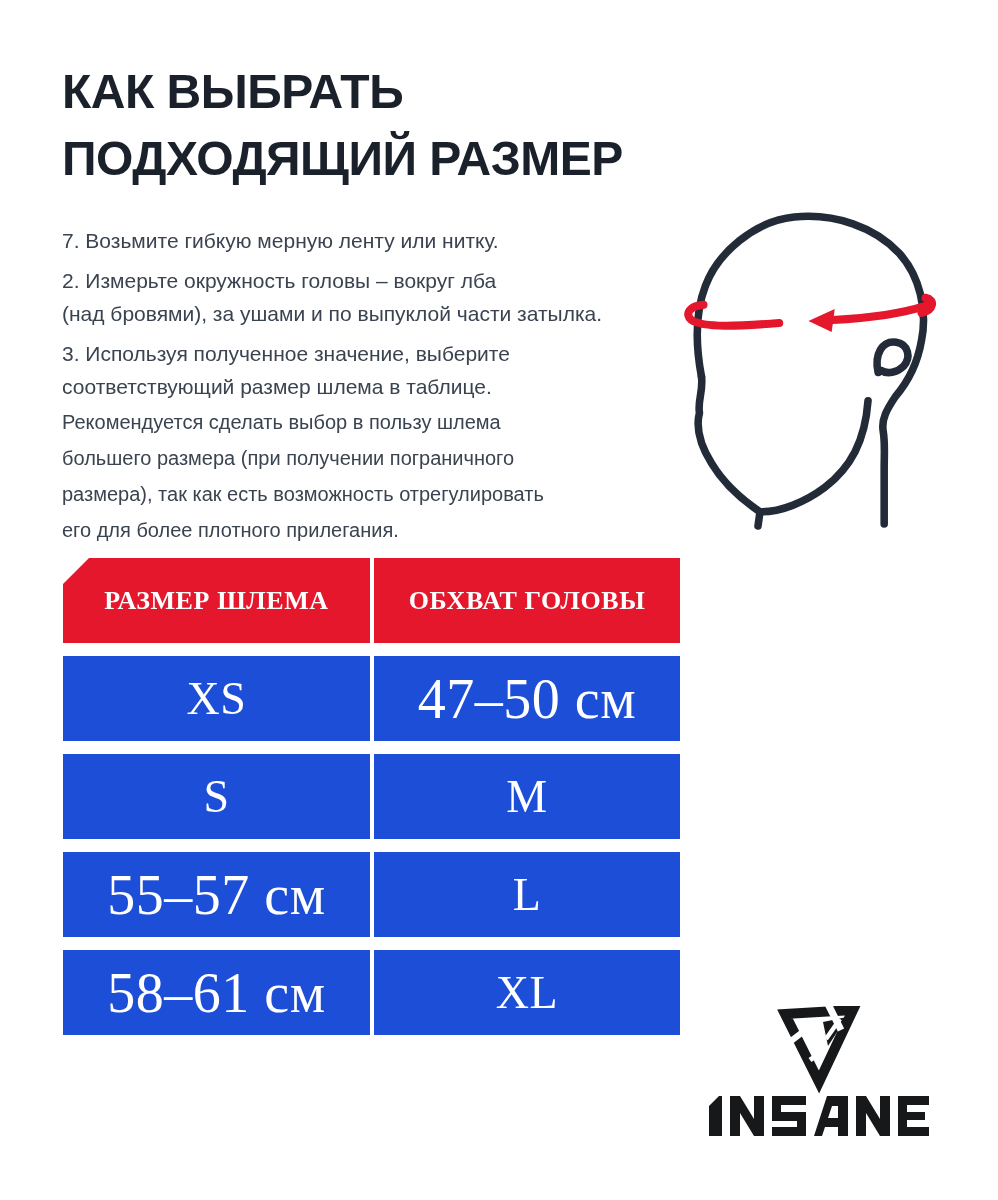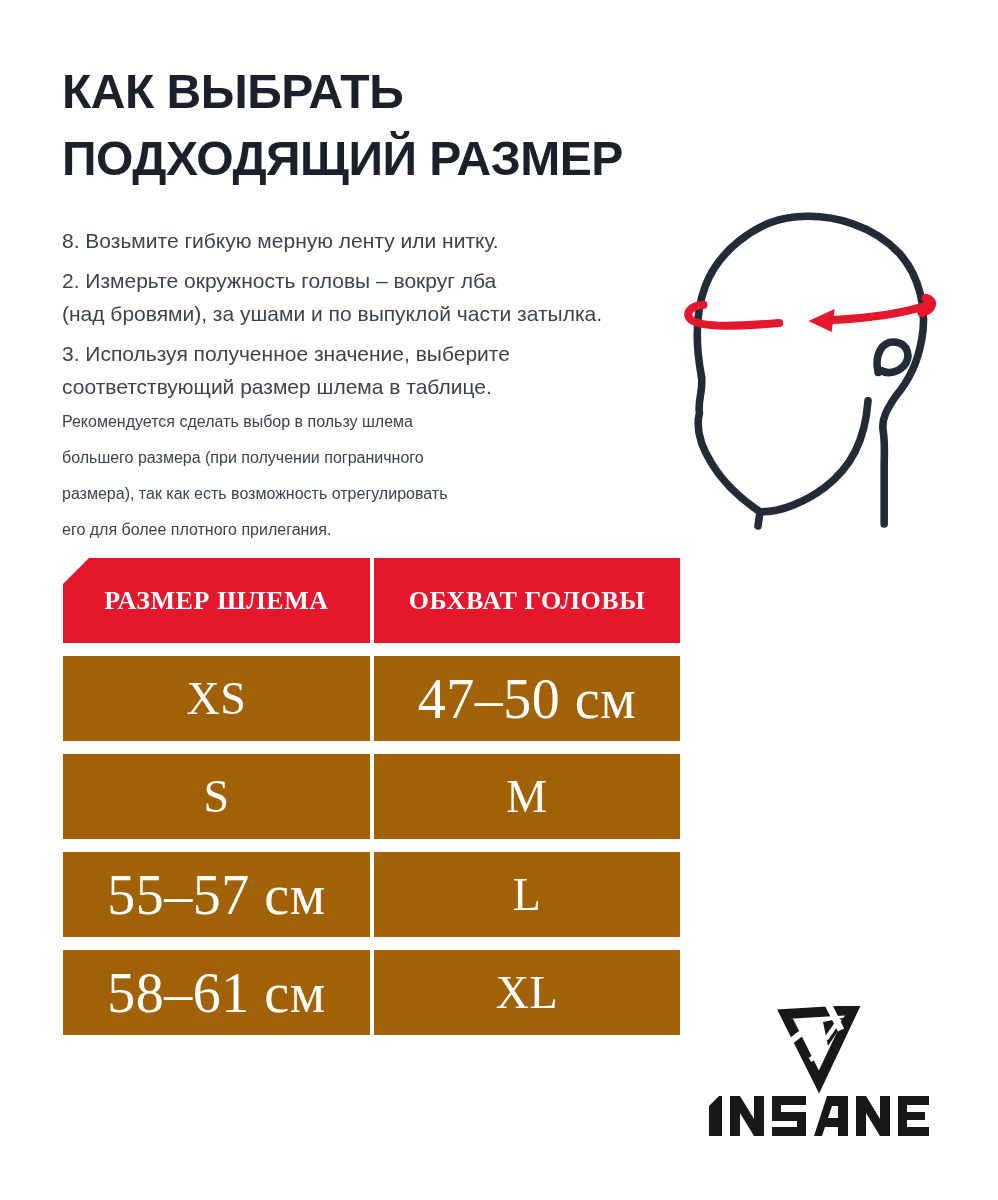--- a/index.html
+++ b/index.html
@@ -12,21 +12,21 @@
     font-size:48px;line-height:67px;font-weight:700;letter-spacing:-0.5px;
     color:#1a212b;white-space:pre-line;
   }
   .steps{
     position:absolute;left:62px;top:224px;width:600px;
     font-size:21px;line-height:33px;color:#3a4350;
   }
   .step{white-space:pre-line;margin:0 0 7px 0;}
   .note{
     position:absolute;left:62px;top:404px;width:600px;
-    font-size:16px;line-height:36px;color:#3a4350;white-space:pre-line;
+    font-size:20px;line-height:36px;color:#3a4350;white-space:pre-line;
   }
   .head-illustration{
     position:absolute;left:683px;top:213px;width:258px;height:318px;
     overflow:visible;
   }
   .head-illustration svg{overflow:visible;}
   .size-table{
     position:absolute;left:63px;top:558px;width:617px;
     display:grid;grid-template-columns:307px 306px;
     grid-auto-rows:85px;column-gap:4px;row-gap:13px;font-family:Liberation Serif, serif;
@@ -34,35 +34,35 @@
   .cell{
     display:flex;align-items:center;justify-content:center;
     color:#ffffff;text-align:center;
   }
   .cell.head{
     background:#e5172c;font-weight:700;font-size:26px;letter-spacing:0.6px;
   }
   .cell.head.cut{
     clip-path:polygon(26px 0, 100% 0, 100% 100%, 0 100%, 0 26px);
   }
-  .cell.dark{background:#a16207;}
+  .cell.dark{background:#1d4ed8;}
   .cell .size-label{font-size:46px;font-weight:400;letter-spacing:0.5px;}
   .cell .circ-label{font-size:56px;font-weight:400;letter-spacing:0.5px;}
   .brand-logo{
     position:absolute;left:706px;top:1006px;width:232px;height:132px;
   }
 </style>
 </head>
 <body>
 
 <div class="page-title">КАК ВЫБРАТЬ
 ПОДХОДЯЩИЙ РАЗМЕР</div>
 
 <div class="steps">
-  <p class="step">8. Возьмите гибкую мерную ленту или нитку.</p>
+  <p class="step">7. Возьмите гибкую мерную ленту или нитку.</p>
   <p class="step">2. Измерьте окружность головы – вокруг лба
 (над бровями), за ушами и по выпуклой части затылка.</p>
   <p class="step">3. Используя полученное значение, выберите
 соответствующий размер шлема в таблице.</p>
 </div>
 
 <div class="note">Рекомендуется сделать выбор в пользу шлема
 большего размера (при получении пограничного
 размера), так как есть возможность отрегулировать
 его для более плотного прилегания.</div>

